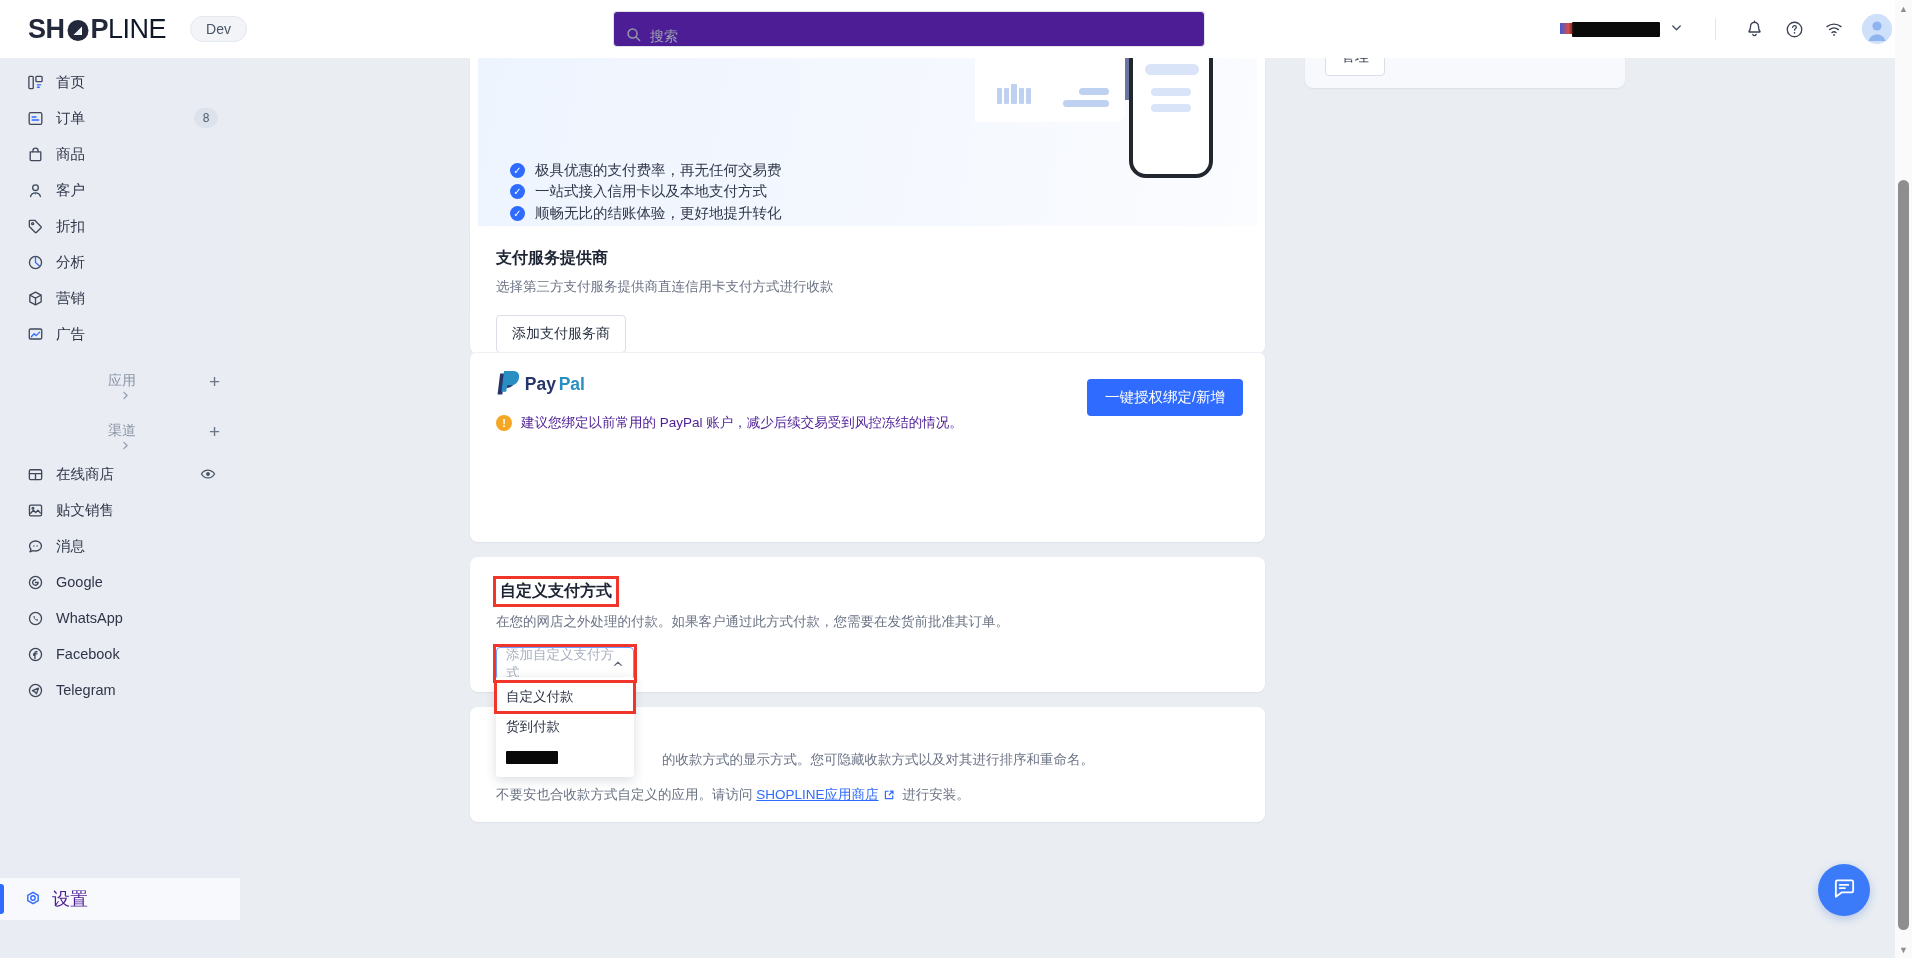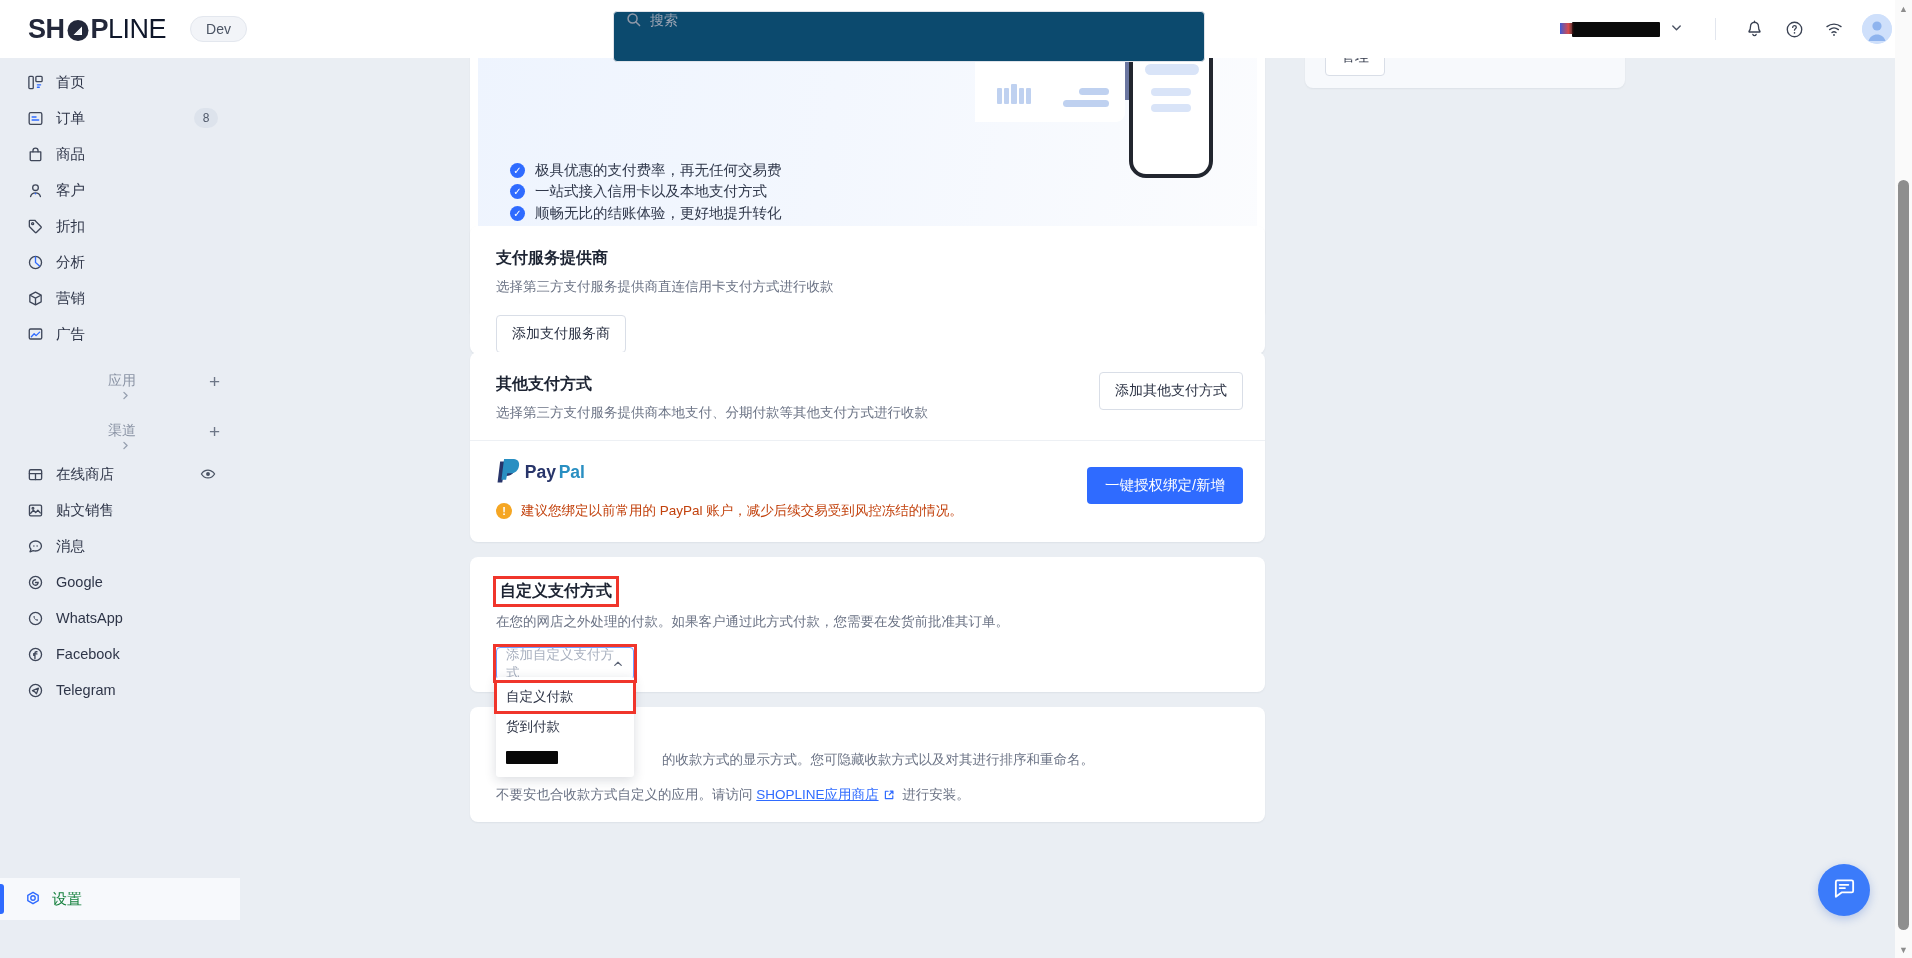--- a/index.html
+++ b/index.html
@@ -23,22 +23,22 @@
   .logo-o { position: relative; display: inline-block; width: 26px; height: 26px; }
   .logo-o svg { position: absolute; left: 0; top: 1px; }
 
   .dev-badge {
     margin-left: 24px; padding: 4px 15px; border-radius: 20px;
     background: #f2f4f8; color: #4b5464; font-size: 14px; line-height: 16px;
     border: 1px solid #e3e7ee;
   }
   .search-wrap { position: absolute; left: 613px; top: 11px; width: 592px; height: 36px; }
   .search-box {
-    width: 100%; height: 51px; border: 1px solid #dfe3ea; border-radius: 4px;
-    display: flex; align-items: flex-start; padding: 0 12px; background: #0c4a6e;
+    width: 100%; height: 36px; border: 1px solid #dfe3ea; border-radius: 4px;
+    display: flex; align-items: flex-end; padding: 0 12px; background: #4c1d95;
   }
   .search-box .ph { color: #9aa3b2; font-size: 14px; margin-left: 9px; }
   .topbar-right {
     position: absolute; right: 20px; top: 0; height: 58px;
     display: flex; align-items: center; gap: 0;
   }
   .store-pill { display: flex; align-items: center; gap: 10px; padding-right: 14px; }
   .store-name-redact {
     width: 88px; height: 15px; background: #0a0a0a; border-radius: 1px; position: relative;
   }
@@ -77,21 +77,21 @@
   }
   .nav-group .gl { font-size: 14px; color: #8a93a4; }
   .nav-group .chev { margin-left: 7px; color: #97a0b0; display:flex;}
   .nav-group .plus { position:absolute; right: 10px; color:#6d7687; font-size: 19px; line-height: 19px;}
   .settings-row {
     position: absolute; left: 0; bottom: 38px; width: 240px; height: 42px;
     background: #f7f9fc; display: flex; align-items: center; padding-left: 24px;
   }
   .settings-row .bar { position:absolute; left:0; top:6px; width:4px; height:30px; background:#2f6bff; border-radius:0 3px 3px 0;}
   .settings-row .ic { color: #2f6bff; display:flex; }
-  .settings-row .lb { color: #15803d; font-size: 15px; margin-left: 10px; }
+  .settings-row .lb { color: #4c1d95; font-size: 18px; margin-left: 10px; }
 
   
   .main {
     position: absolute; left: 240px; top: 58px; width: 1655px; height: 900px;
     background: #eaeef3; overflow: hidden;
   }
   .content { position: absolute; left: 0; top: 0; width: 1655px; }
   .card {
     position: absolute; background: #fff; border-radius: 8px;
     box-shadow: 0 1px 2px rgba(20,30,55,.06);
@@ -132,21 +132,21 @@
   #other { left: 230px; top: 294px; width: 795px; height: 190px; }
   .other-head { padding: 22px 26px 18px 26px; position: relative; }
   .other-head .addbtn { position: absolute; right: 22px; top: 20px; }
   .hr { height: 1px; background: #edf0f4; margin: 0; }
   .paypal-row { padding: 18px 26px 0 26px; position: relative; }
   .warn-row { display:flex; align-items:center; margin-top: 13px; }
   .warn-ic {
     width: 16px; height: 16px; border-radius: 50%; background: #f5a623; color:#fff;
     display:flex; align-items:center; justify-content:center; font-size: 11px; font-weight:700; flex:0 0 auto;
   }
-  .warn-tx { font-size: 13.5px; color: #c2410c; margin-left: 9px; }
+  .warn-tx { font-size: 13.5px; color: #4c1d95; margin-left: 9px; }
   .paypal-row .pbtn { position: absolute; right: 22px; top: 26px; }
 
   #custom { left: 230px; top: 499px; width: 795px; height: 135px; padding: 22px 26px; }
   #manual { left: 230px; top: 649px; width: 795px; height: 115px; padding: 22px 26px; }
 
   .redbox { outline: 3px solid #f0352b; outline-offset: 0; }
 
   .select-box {
     width: 138px; height: 33px; border: 1px solid #6f9dff; border-radius: 4px;
     background: #fff; display:flex; align-items:center; padding: 0 9px; position: relative;
@@ -502,25 +502,20 @@
       <button class="btn-outline mbtn">管理</button>
     </div>
 
     <div class="card" id="psp">
       <div class="card-h">支付服务提供商</div>
       <div class="card-sub">选择第三方支付服务提供商直连信用卡支付方式进行收款</div>
       <button class="btn-outline" style="margin-top:19px">添加支付服务商</button>
     </div>
 
     <div class="card" id="other">
-      <div class="other-head">
-        <div class="card-h">其他支付方式</div>
-        <div class="card-sub">选择第三方支付服务提供商本地支付、分期付款等其他支付方式进行收款</div>
-        <button class="btn-outline addbtn">添加其他支付方式</button>
-      </div>
       <div class="hr"></div>
       <div class="paypal-row">
         <div>
           <svg width="98" height="26" viewBox="0 0 150 40">
             <path d="M6 4h13c7 0 11 3.4 10 10.2C28 21.6 22.8 26 15.6 26H11l-1.8 10H2z" fill="#28356a"></path>
             <path d="M12 0h13c7 0 11 3.4 10 10.2C34 17.6 28.8 22 21.6 22H17l-1.8 10H8z" fill="#298fc2"></path>
             <text x="44" y="29" font-family="Liberation Sans, sans-serif" font-size="27" font-weight="700" fill="#28356a">Pay</text>
             <text x="96" y="29" font-family="Liberation Sans, sans-serif" font-size="27" font-weight="700" fill="#298fc2">Pal</text>
           </svg>
         </div>

